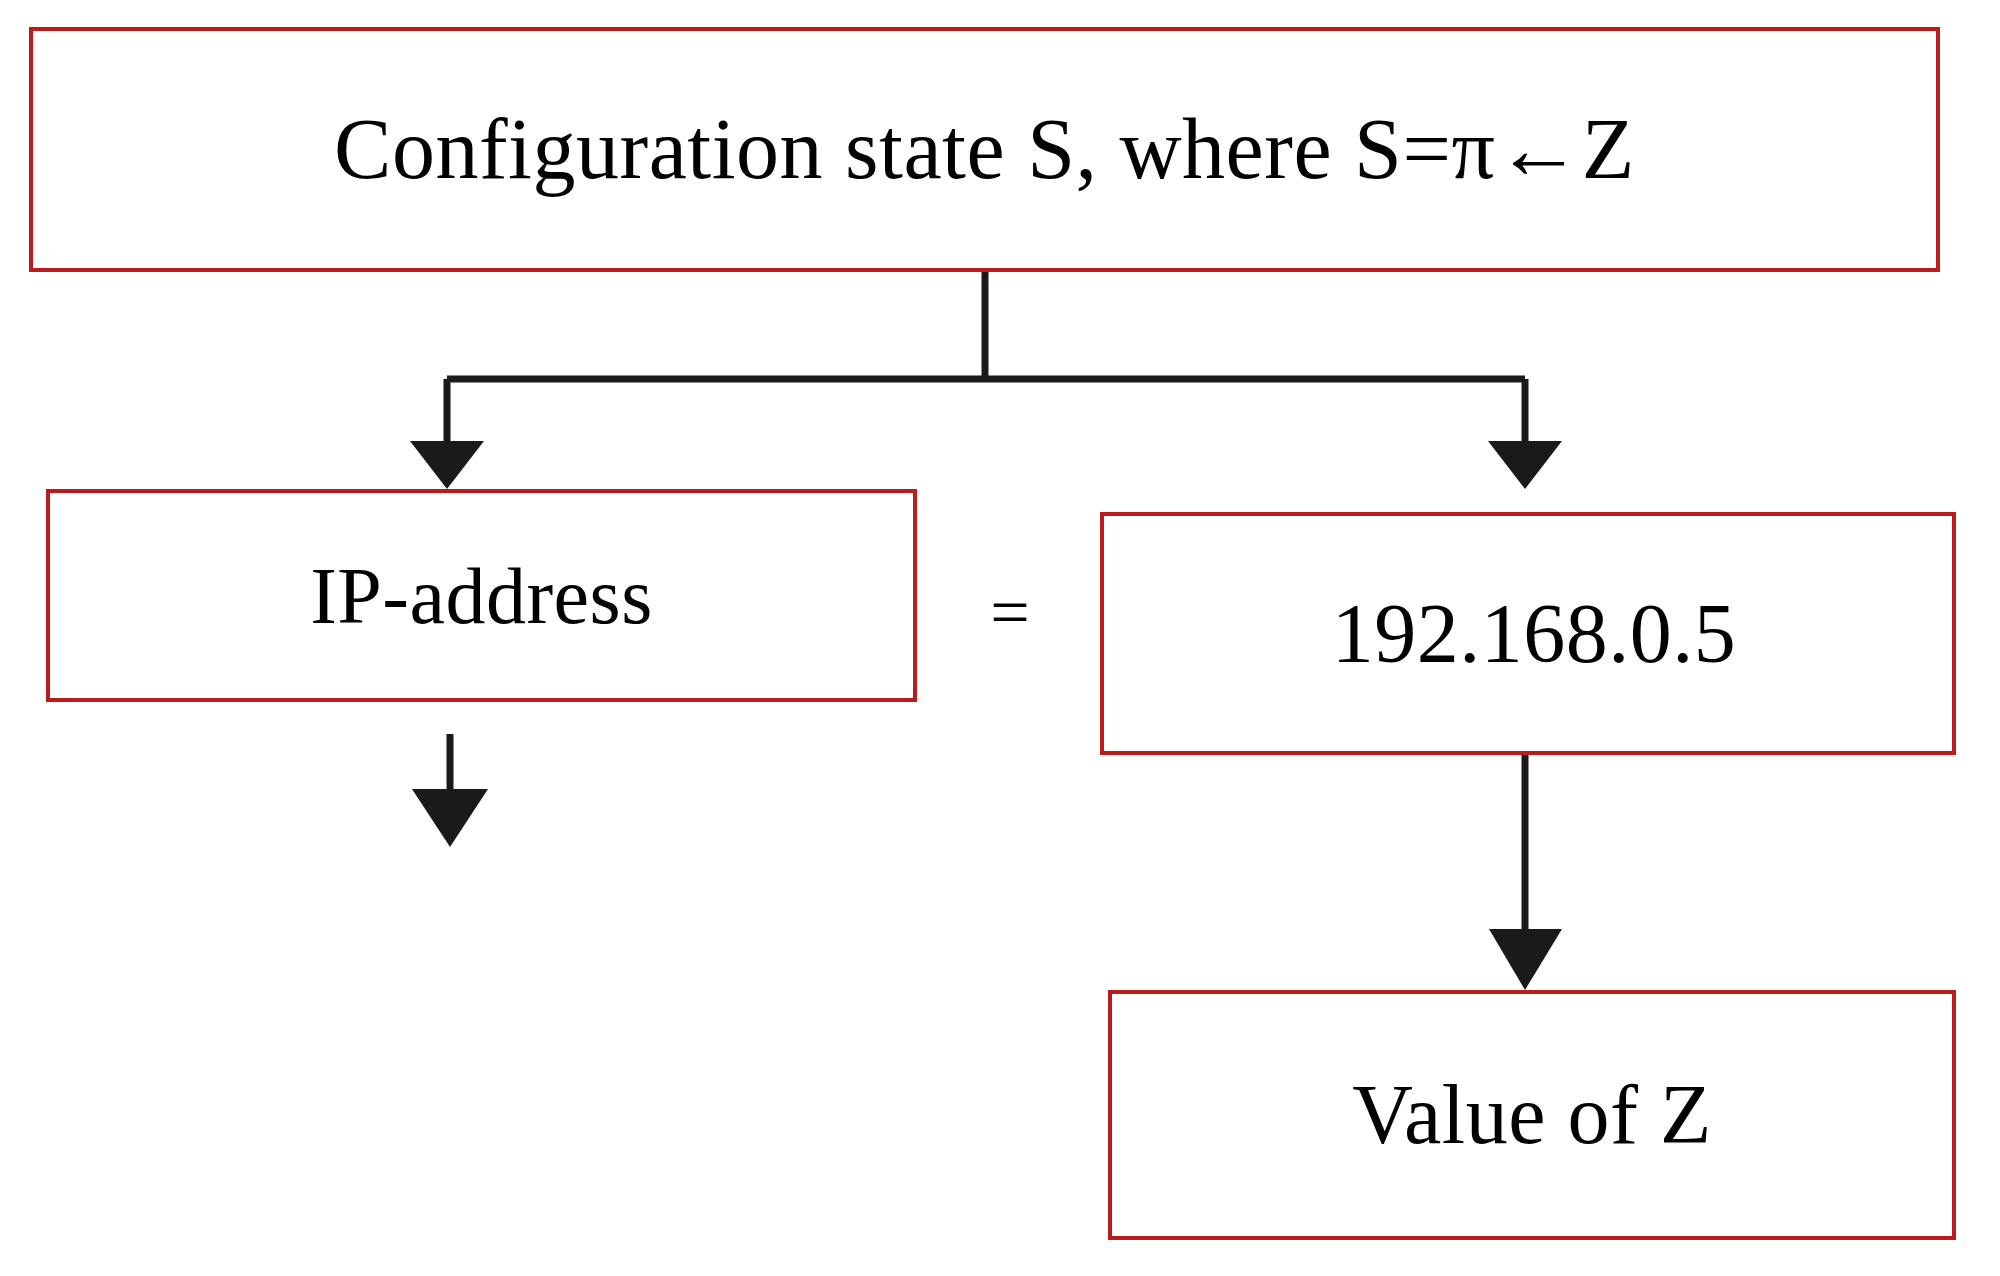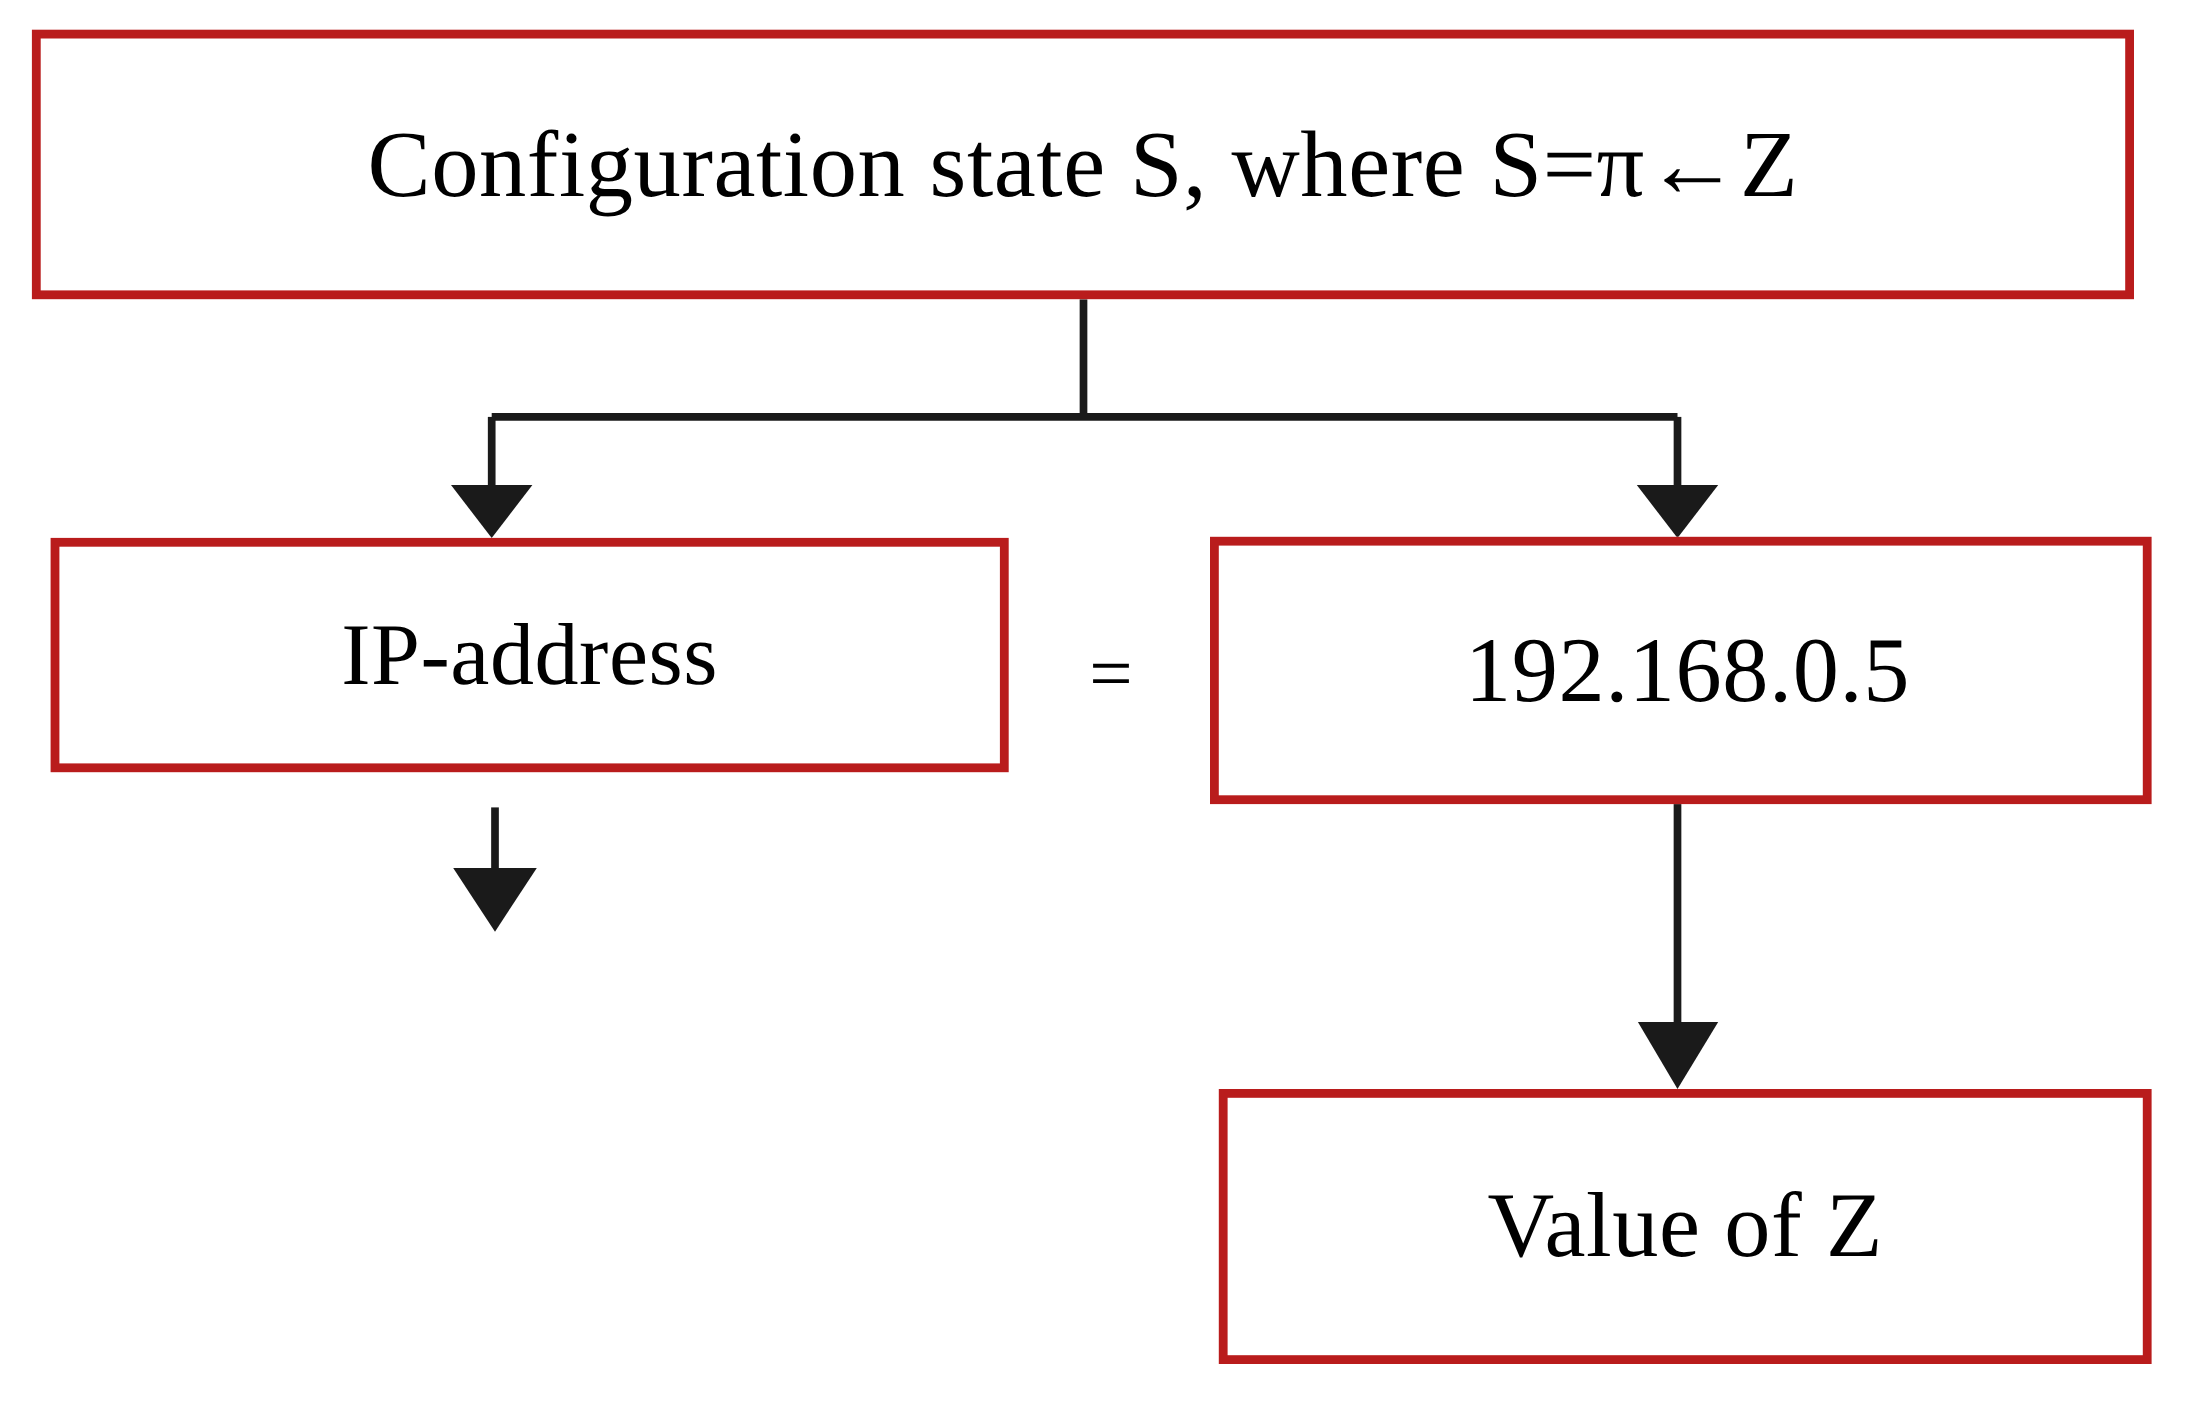--- a/index.html
+++ b/index.html
@@ -25,21 +25,21 @@
     position: absolute;
     left: 0;
     top: 0;
     width: 2000px;
     height: 1276px;
     pointer-events: none;
   }
   .node-box {
     position: absolute;
     box-sizing: border-box;
-    border: 8px solid #b91c1c;
+    border: 4px solid #b91c1c;
     background: #ffffff;
     display: flex;
     align-items: center;
     justify-content: center;
     text-align: center;
   }
   .node-label {
     display: block;
     line-height: 1.45;
     letter-spacing: 0.5px;
@@ -78,21 +78,21 @@
     display: flex;
     align-items: center;
     justify-content: center;
     font-size: 70px;
     line-height: 1;
   }
 
   
   #node-ip-value {
     left: 1100px;
-    top: 488px;
+    top: 512px;
     width: 856px;
     height: 243px;
     padding-left: 12px;
   }
   #node-ip-value .node-label {
     font-size: 84px;
   }
 
   
   #node-config-parameter {

